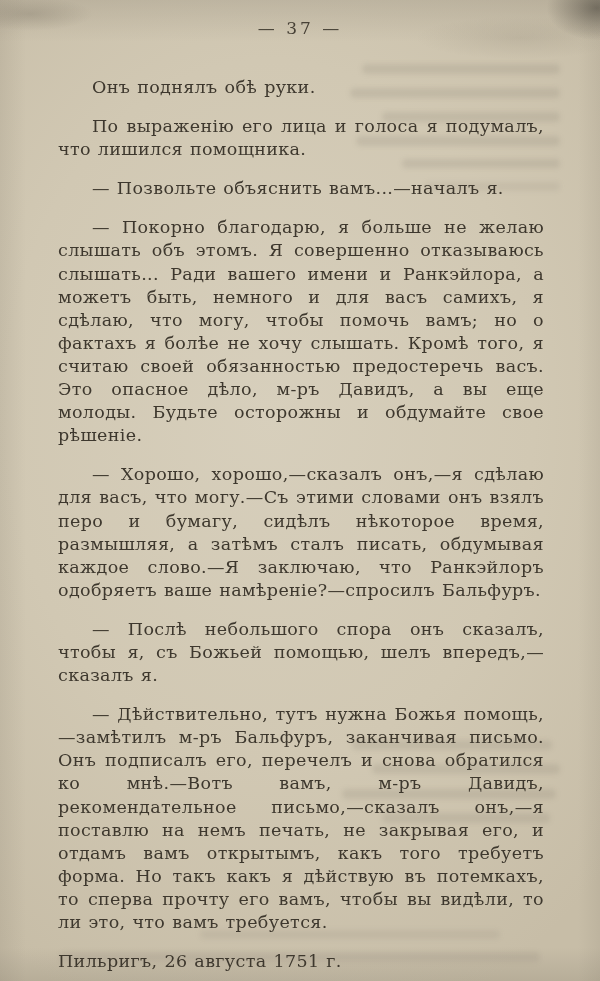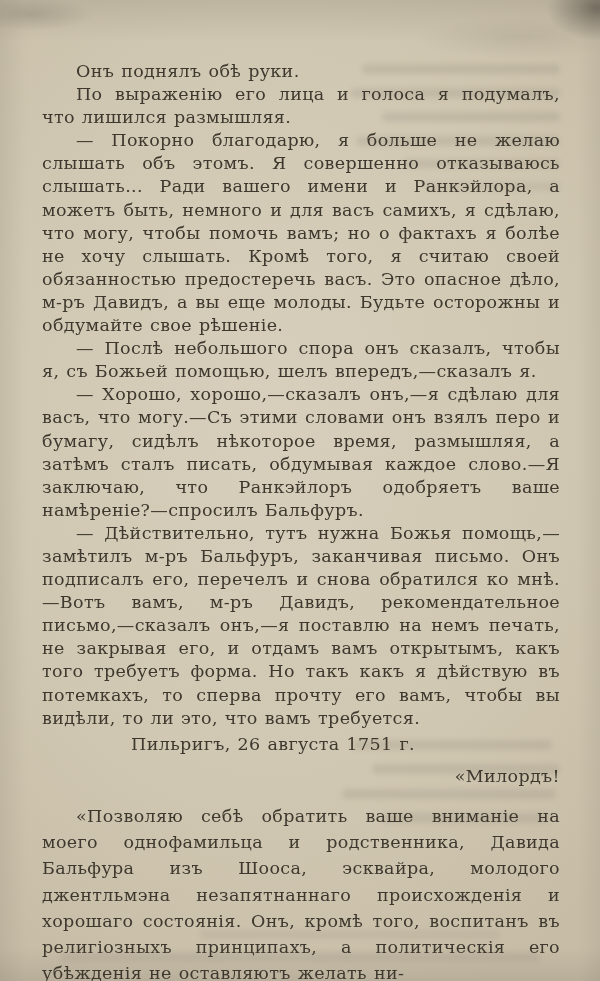--- a/index.html
+++ b/index.html
@@ -53,23 +53,23 @@
     text-align:center;
     font-size:17px;letter-spacing:3px;
     color:#47413600;color:#474136;
   }
   .text-block{
     position:absolute;top:60px;left:42px;right:40px;z-index:1;
     font-size:17.5px;line-height:1.32;
     letter-spacing:0.02em;word-spacing:0.06em;
     text-align:justify;
   }
-  .para{margin:0;text-indent:34px;}
+  .para{margin:16px;text-indent:34px;}
   .para.dateline{
-    text-align:center;text-indent:0;
+    text-align:left;text-indent:0;
     padding-right:56px;margin-top:3px;
   }
   .para.salutation{
     text-align:right;text-indent:0;
     margin:9px 0 15px 0;
   }
   .para.opening{line-height:1.5;}
 </style>
 </head>
 <body>
@@ -82,25 +82,29 @@
   <div class="bleed"></div>
   <div class="bleed"></div>
   <div class="bleed"></div>
   <div class="bleed"></div>
   <div class="bleed"></div>
   <div class="bleed"></div>
   <div class="bleed"></div>
   <div class="bleed"></div>
   <div class="bleed"></div>
 
+  <div class="page-number">
+    <span>— 37 —</span>
+  </div>
 
   <div class="text-block">
       <div class="para body">Онъ поднялъ обѣ руки.</div>
-      <div class="para body">По выраженію его лица и голоса я подумалъ, что лишился размышляя.</div>
+      <div class="para body">По выраженію его лица и голоса я подумалъ, что лишился помощника.</div>
+      <div class="para body">— Позвольте объяснить вамъ...—началъ я.</div>
       <div class="para body">— Покорно благодарю, я больше не желаю слышать объ этомъ. Я совершенно отказываюсь слышать... Ради вашего имени и Ранкэйлора, а можетъ быть, немного и для васъ самихъ, я сдѣлаю, что могу, чтобы помочь вамъ; но о фактахъ я болѣе не хочу слышать. Кромѣ того, я считаю своей обязанностью предостеречь васъ. Это опасное дѣло, м-ръ Давидъ, а вы еще молоды. Будьте осторожны и обдумайте свое рѣшеніе.</div>
+      <div class="para body">— Хорошо, хорошо,—сказалъ онъ,—я сдѣлаю для васъ, что могу.—Съ этими словами онъ взялъ перо и бумагу, сидѣлъ нѣкоторое время, размышляя, а затѣмъ сталъ писать, обдумывая каждое слово.—Я заключаю, что Ранкэйлоръ одобряетъ ваше намѣреніе?—спросилъ Бальфуръ.</div>
       <div class="para body">— Послѣ небольшого спора онъ сказалъ, чтобы я, съ Божьей помощью, шелъ впередъ,—сказалъ я.</div>
-      <div class="para body">— Хорошо, хорошо,—сказалъ онъ,—я сдѣлаю для васъ, что могу.—Съ этими словами онъ взялъ перо и бумагу, сидѣлъ нѣкоторое время, размышляя, а затѣмъ сталъ писать, обдумывая каждое слово.—Я заключаю, что Ранкэйлоръ одобряетъ ваше намѣреніе?—спросилъ Бальфуръ.</div>
       <div class="para body">— Дѣйствительно, тутъ нужна Божья помощь,—замѣтилъ м-ръ Бальфуръ, заканчивая письмо. Онъ подписалъ его, перечелъ и снова обратился ко мнѣ.—Вотъ вамъ, м-ръ Давидъ, рекомендательное письмо,—сказалъ онъ,—я поставлю на немъ печать, не закрывая его, и отдамъ вамъ открытымъ, какъ того требуетъ форма. Но такъ какъ я дѣйствую въ потемкахъ, то сперва прочту его вамъ, чтобы вы видѣли, то ли это, что вамъ требуется.</div>
       <div class="para dateline">Пильригъ, 26 августа 1751 г.</div>
       <div class="para salutation">«Милордъ!</div>
       <div class="para body opening">«Позволяю себѣ обратить ваше вниманіе на моего однофамильца и родственника, Давида Бальфура изъ Шооса, эсквайра, молодого джентльмэна незапятнаннаго происхожденія и хорошаго состоянія. Онъ, кромѣ того, воспитанъ въ религіозныхъ принципахъ, а политическія его убѣжденія не оставляютъ желать ни-</div>
     </div>
 </div>
 
 </body></html>

